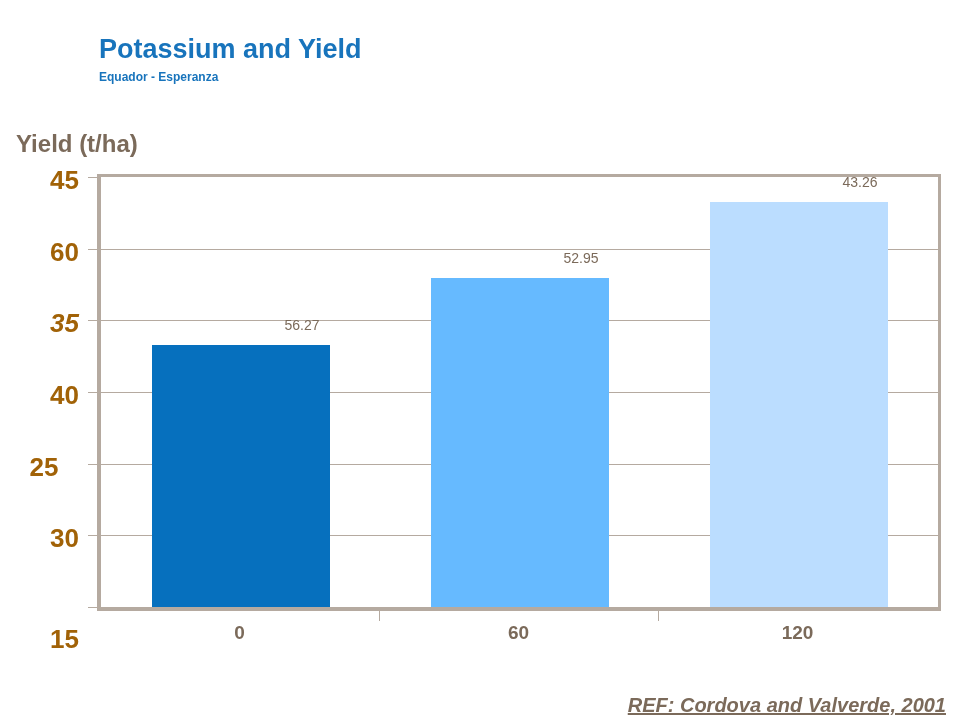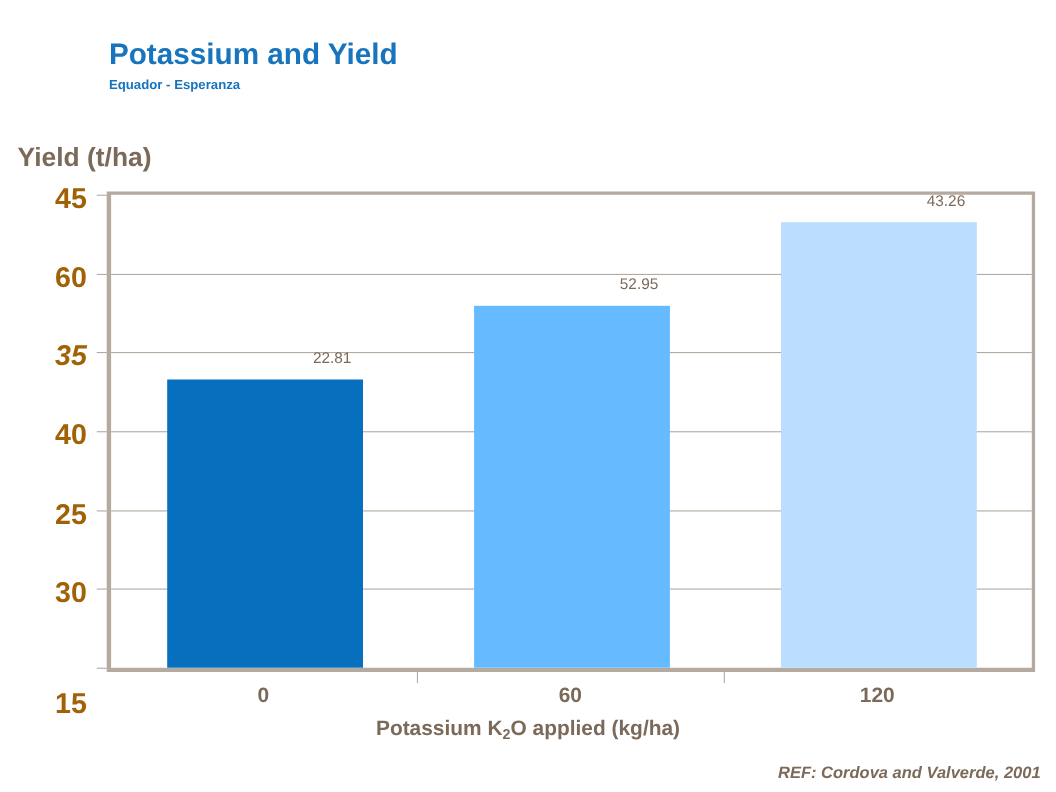--- a/index.html
+++ b/index.html
@@ -71,25 +71,26 @@
     vertical-align: baseline;
     position: relative;
     bottom: -4px;
   }
 
   
   .ref-note {
     position: absolute;
     right: 14px;
     top: 694px;
-    font-size: 15px;
+    font-size: 20px;
     font-weight: bold;
     font-style: italic;
     color: #7b6a5a;
     white-space: nowrap;
+    text-decoration: underline;
   }
 
   
   #plot-frame {
     position: absolute;
     left: 97px;
     top: 174px;
     width: 844px;
     height: 437px;
     border-top: 3px solid #b5aaa0;
@@ -183,38 +184,35 @@
       <div class="y-tick" style="top: 71.6667px;"></div>
       <div class="y-tick" style="top: 0px;"></div>
       <div class="bar" style="left: 50.5px; top: 167.7px; width: 178px; height: 262.3px; background: rgb(6, 112, 190);"></div>
       <div class="bar" style="left: 329.5px; top: 100.62px; width: 178px; height: 329.38px; background: rgb(102, 186, 255);"></div>
       <div class="bar" style="left: 608.5px; top: 24.94px; width: 178px; height: 405.06px; background: rgb(187, 221, 255);"></div>
     </div>
 
   <div id="y-axis-labels">
       <div class="ytlabel" style="left: 9px; top: 624px;">15</div>
       <div class="ytlabel" style="left: 9px; top: 523.333px;">30</div>
-      <div class="ytlabel" style="left: 9px; top: 451.667px;">25</div>
+      <div class="ytlabel" style="left: 9px; top: 451.667px; text-align: center;">25</div>
       <div class="ytlabel" style="left: 9px; top: 380px;">40</div>
       <div class="ytlabel" style="left: 9px; top: 308.333px; font-style: italic;">35</div>
       <div class="ytlabel" style="left: 9px; top: 236.667px;">60</div>
       <div class="ytlabel" style="left: 9px; top: 165px;">45</div>
     </div>
   <div id="x-axis-labels">
       <div class="xtlabel" style="left: 169.5px;">0</div>
       <div class="xtlabel" style="left: 448.5px;">60</div>
       <div class="x-tick" style="left: 379px;"></div>
       <div class="xtlabel" style="left: 727.5px;">120</div>
       <div class="x-tick" style="left: 658px;"></div>
     </div>
   <div id="bar-values">
-      <div class="bar-value" style="left: 159.5px; top: 316.7px;">22.81</div>
+      <div class="bar-value" style="left: 159.5px; top: 316.7px;">56.27</div>
       <div class="bar-value" style="left: 438.5px; top: 249.62px;">52.95</div>
       <div class="bar-value" style="left: 717.5px; top: 173.94px;">43.26</div>
     </div>
 
-  <div class="x-axis-title">
-    <span>Potassium K</span><sub>2</sub><span>O applied (kg/ha)</span>
-  </div>
 
   <div class="ref-note">REF: Cordova and Valverde, 2001</div>
 
 </div>
 
 </body></html>

